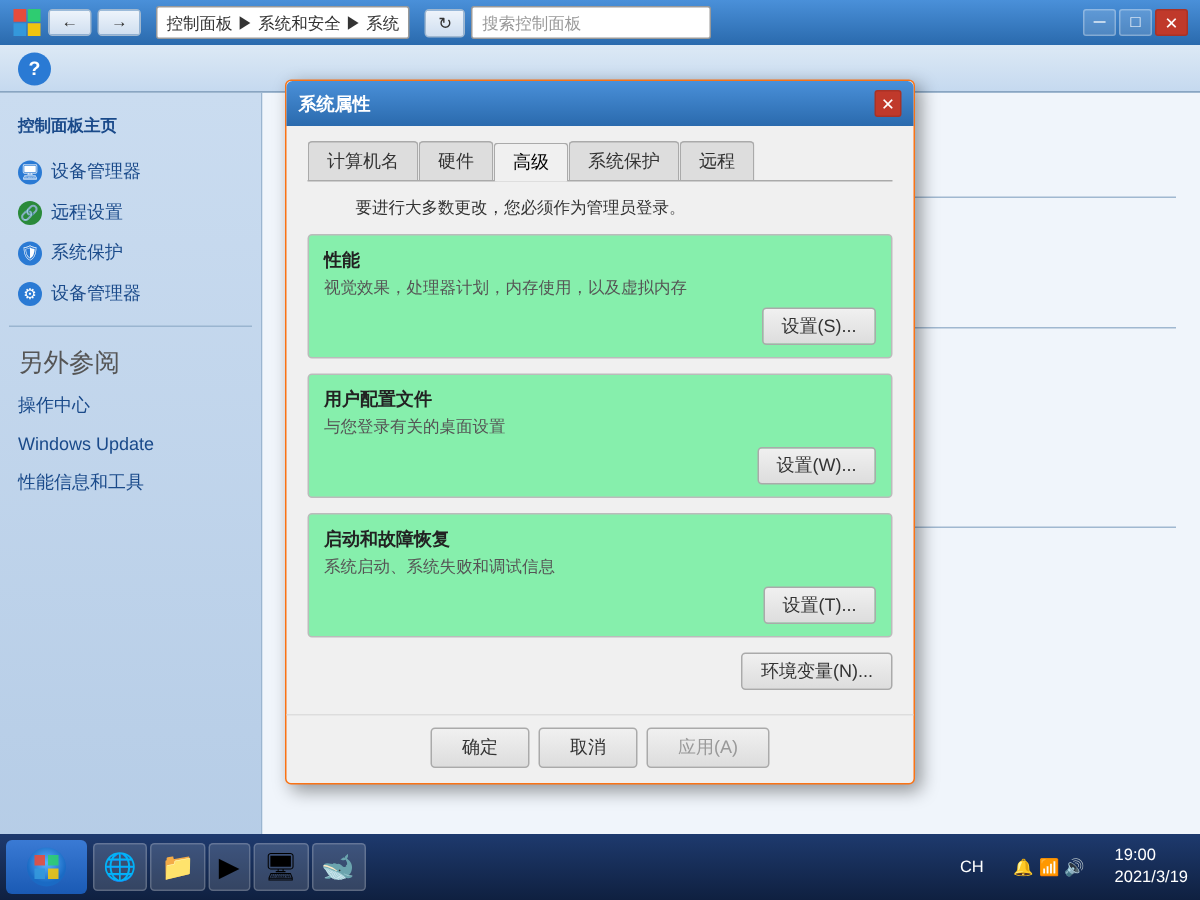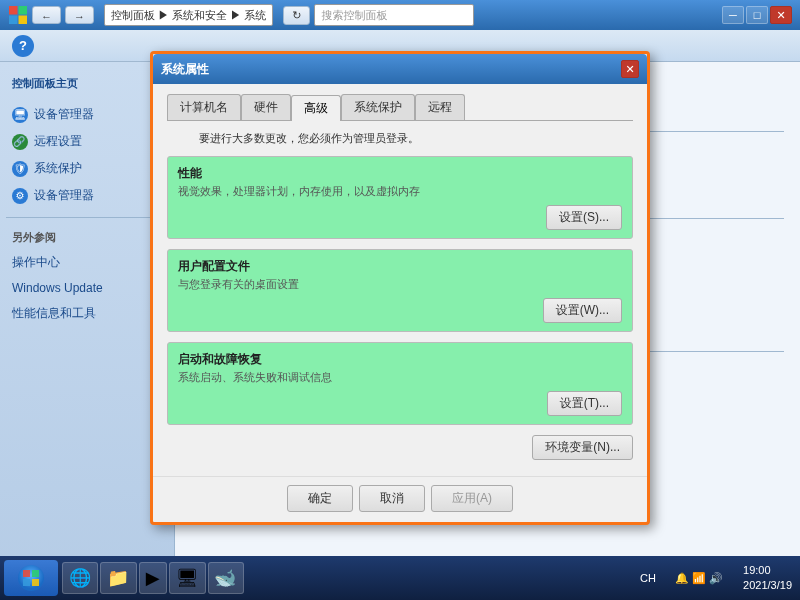--- a/index.html
+++ b/index.html
@@ -131,21 +131,21 @@
       display: flex;
       align-items: center;
       justify-content: center;
       font-size: 10px;
       flex-shrink: 0;
     }
     .icon-blue { background: #2a7ad4; color: white; }
     .icon-green { background: #2a8a3a; color: white; }
     .icon-shield { background: #2a7ad4; color: white; }
     .sidebar-divider { height: 1px; background: #9ab5d0; margin: 8px 6px; }
-    .sidebar-section { font-size: 11px; color: #555; padding: 4px 12px; font-weight: bold; }
+    .sidebar-section { font-size: 17px; color: #555; padding: 4px 12px; font-weight: normal; }
 
     
     .content {
       flex: 1;
       padding: 12px 16px;
       overflow-y: auto;
       background: #f0f5fb;
     }
     .content-title {
       font-size: 18px;
@@ -224,23 +224,23 @@
     
     .modal-overlay {
       position: absolute;
       top: 0; left: 0; right: 0; bottom: 44px;
       display: flex;
       align-items: center;
       justify-content: center;
       pointer-events: none;
     }
     .dialog {
-      width: 500px;
+      width: 420px;
       background: #f0f0f0;
-      border: 3px solid #f97316;
+      border: 1px solid #f97316;
       border-radius: 4px;
       box-shadow: 4px 4px 12px rgba(0,0,0,0.4);
       pointer-events: all;
       position: relative;
       top: 10px;
     }
     .dialog-title-bar {
       height: 30px;
       background: linear-gradient(to bottom, #4a90d9, #2a6aad);
       display: flex;

